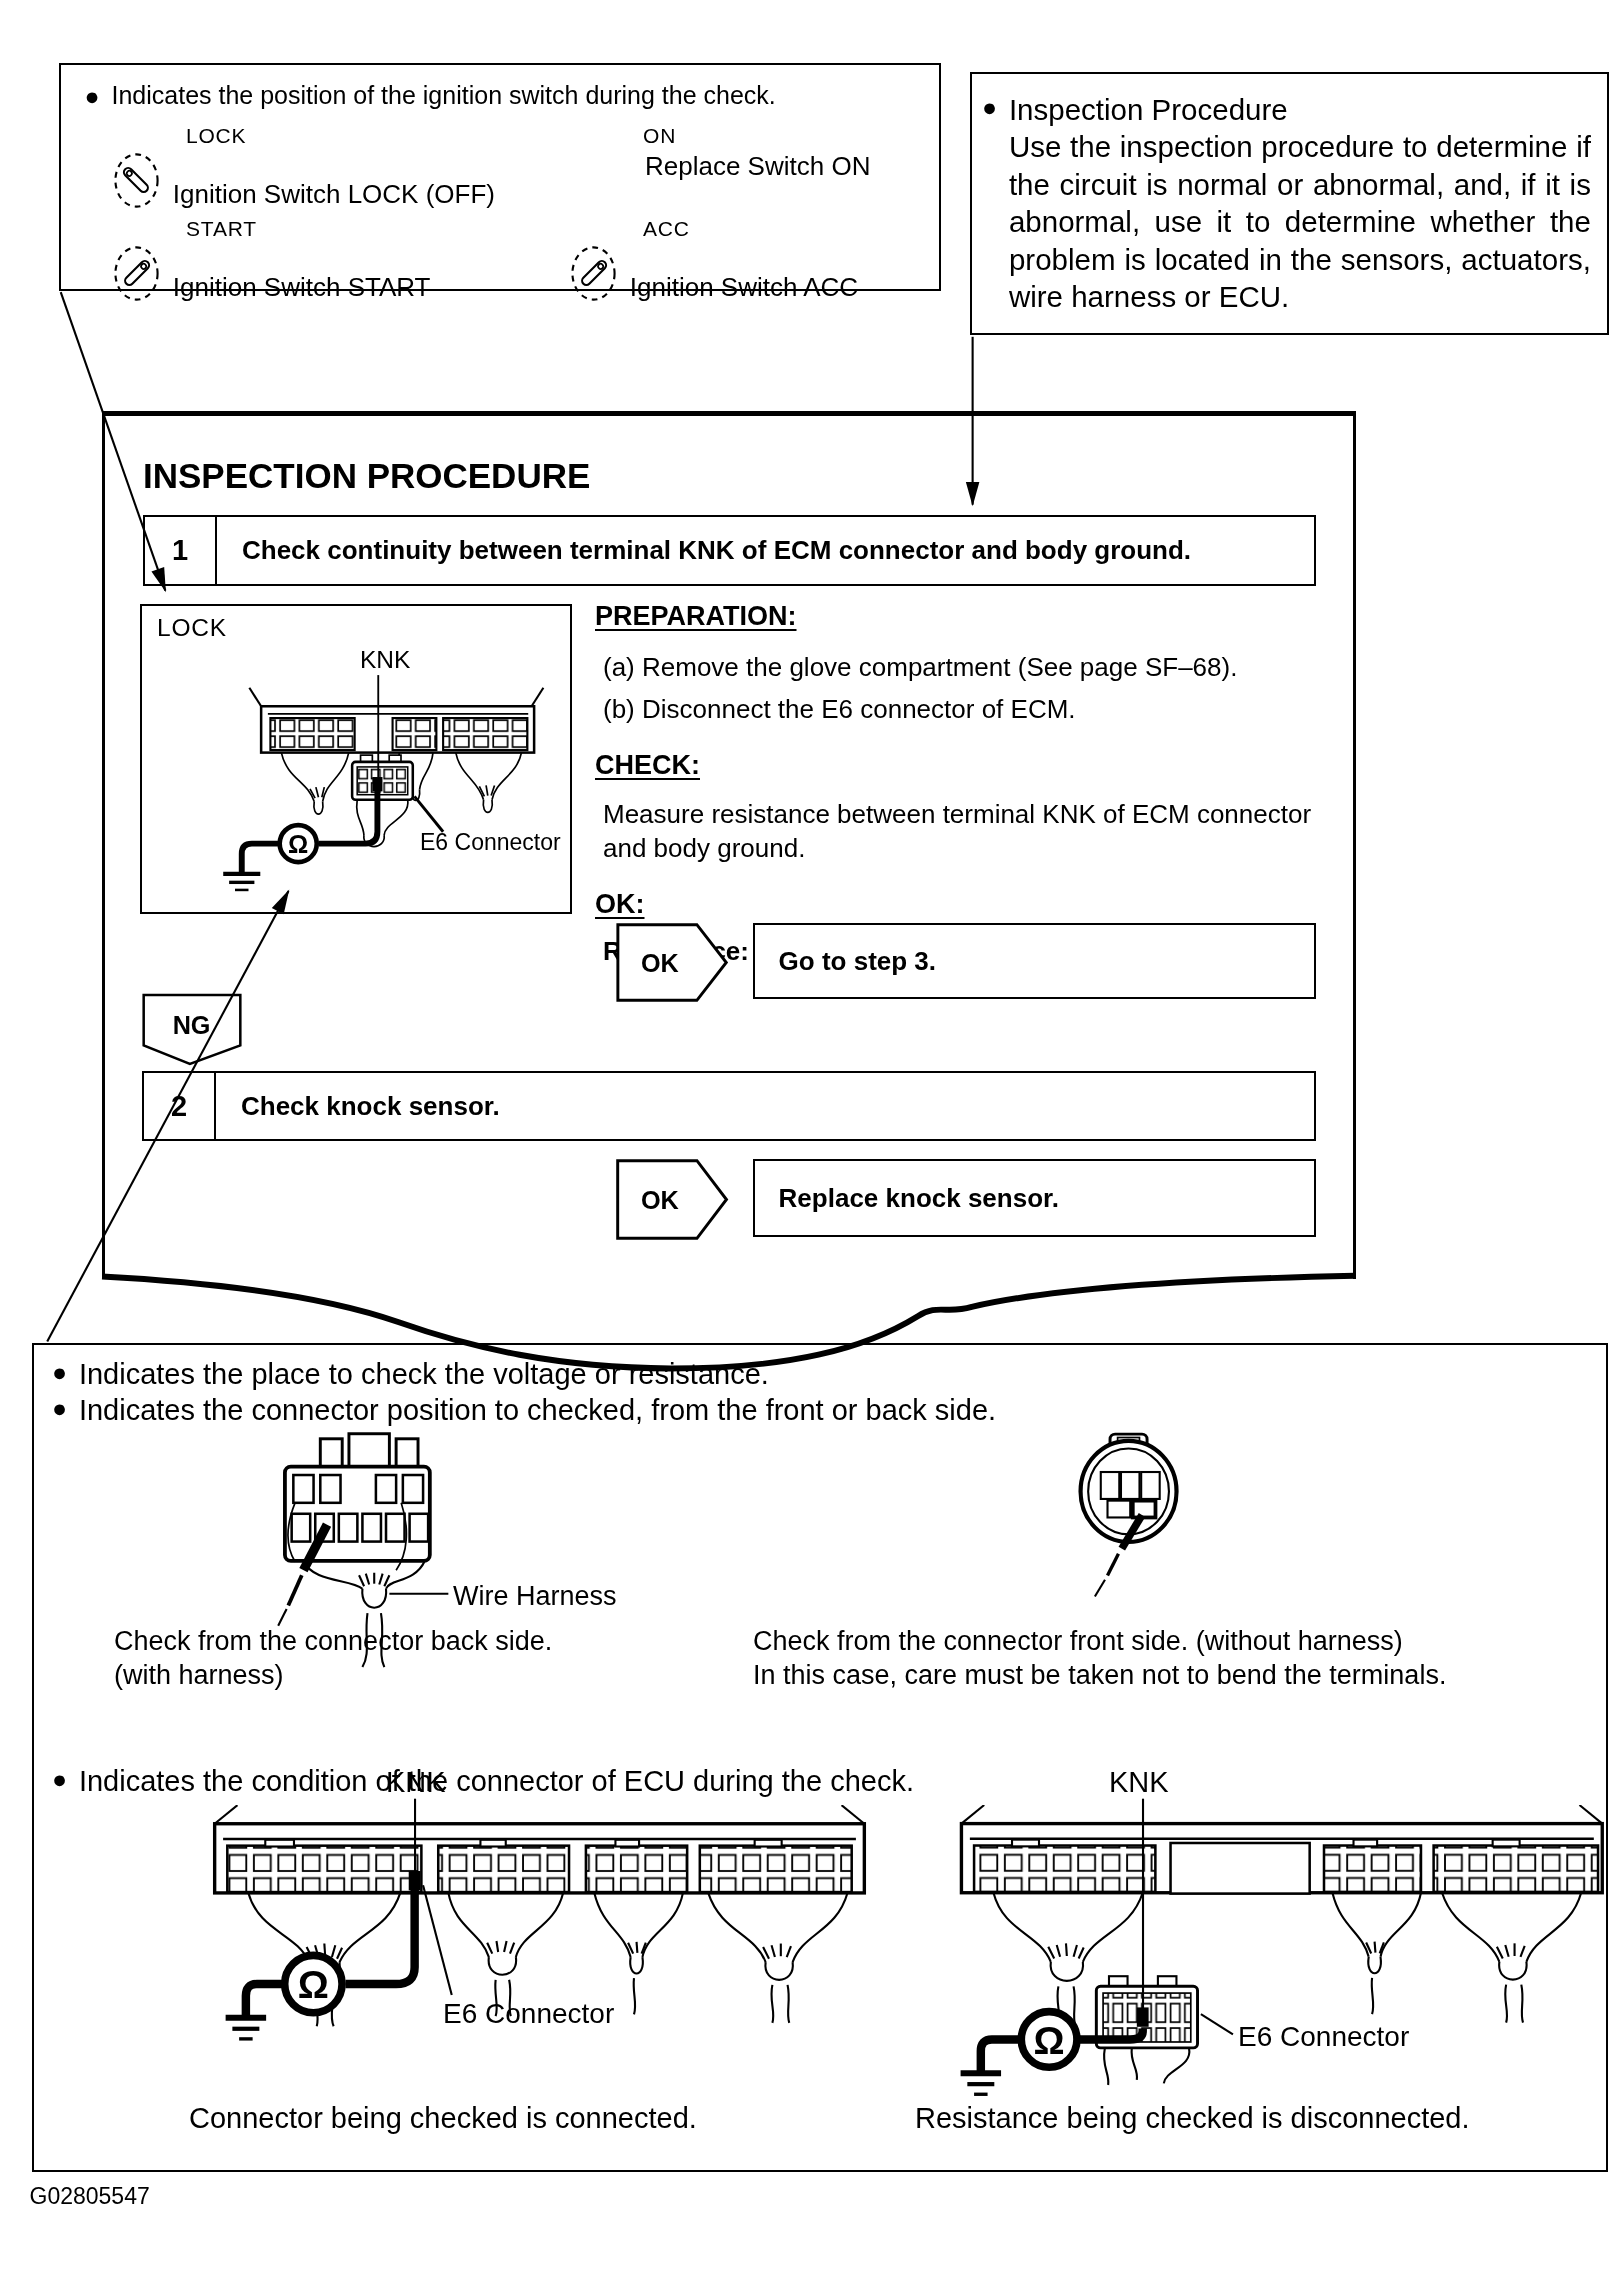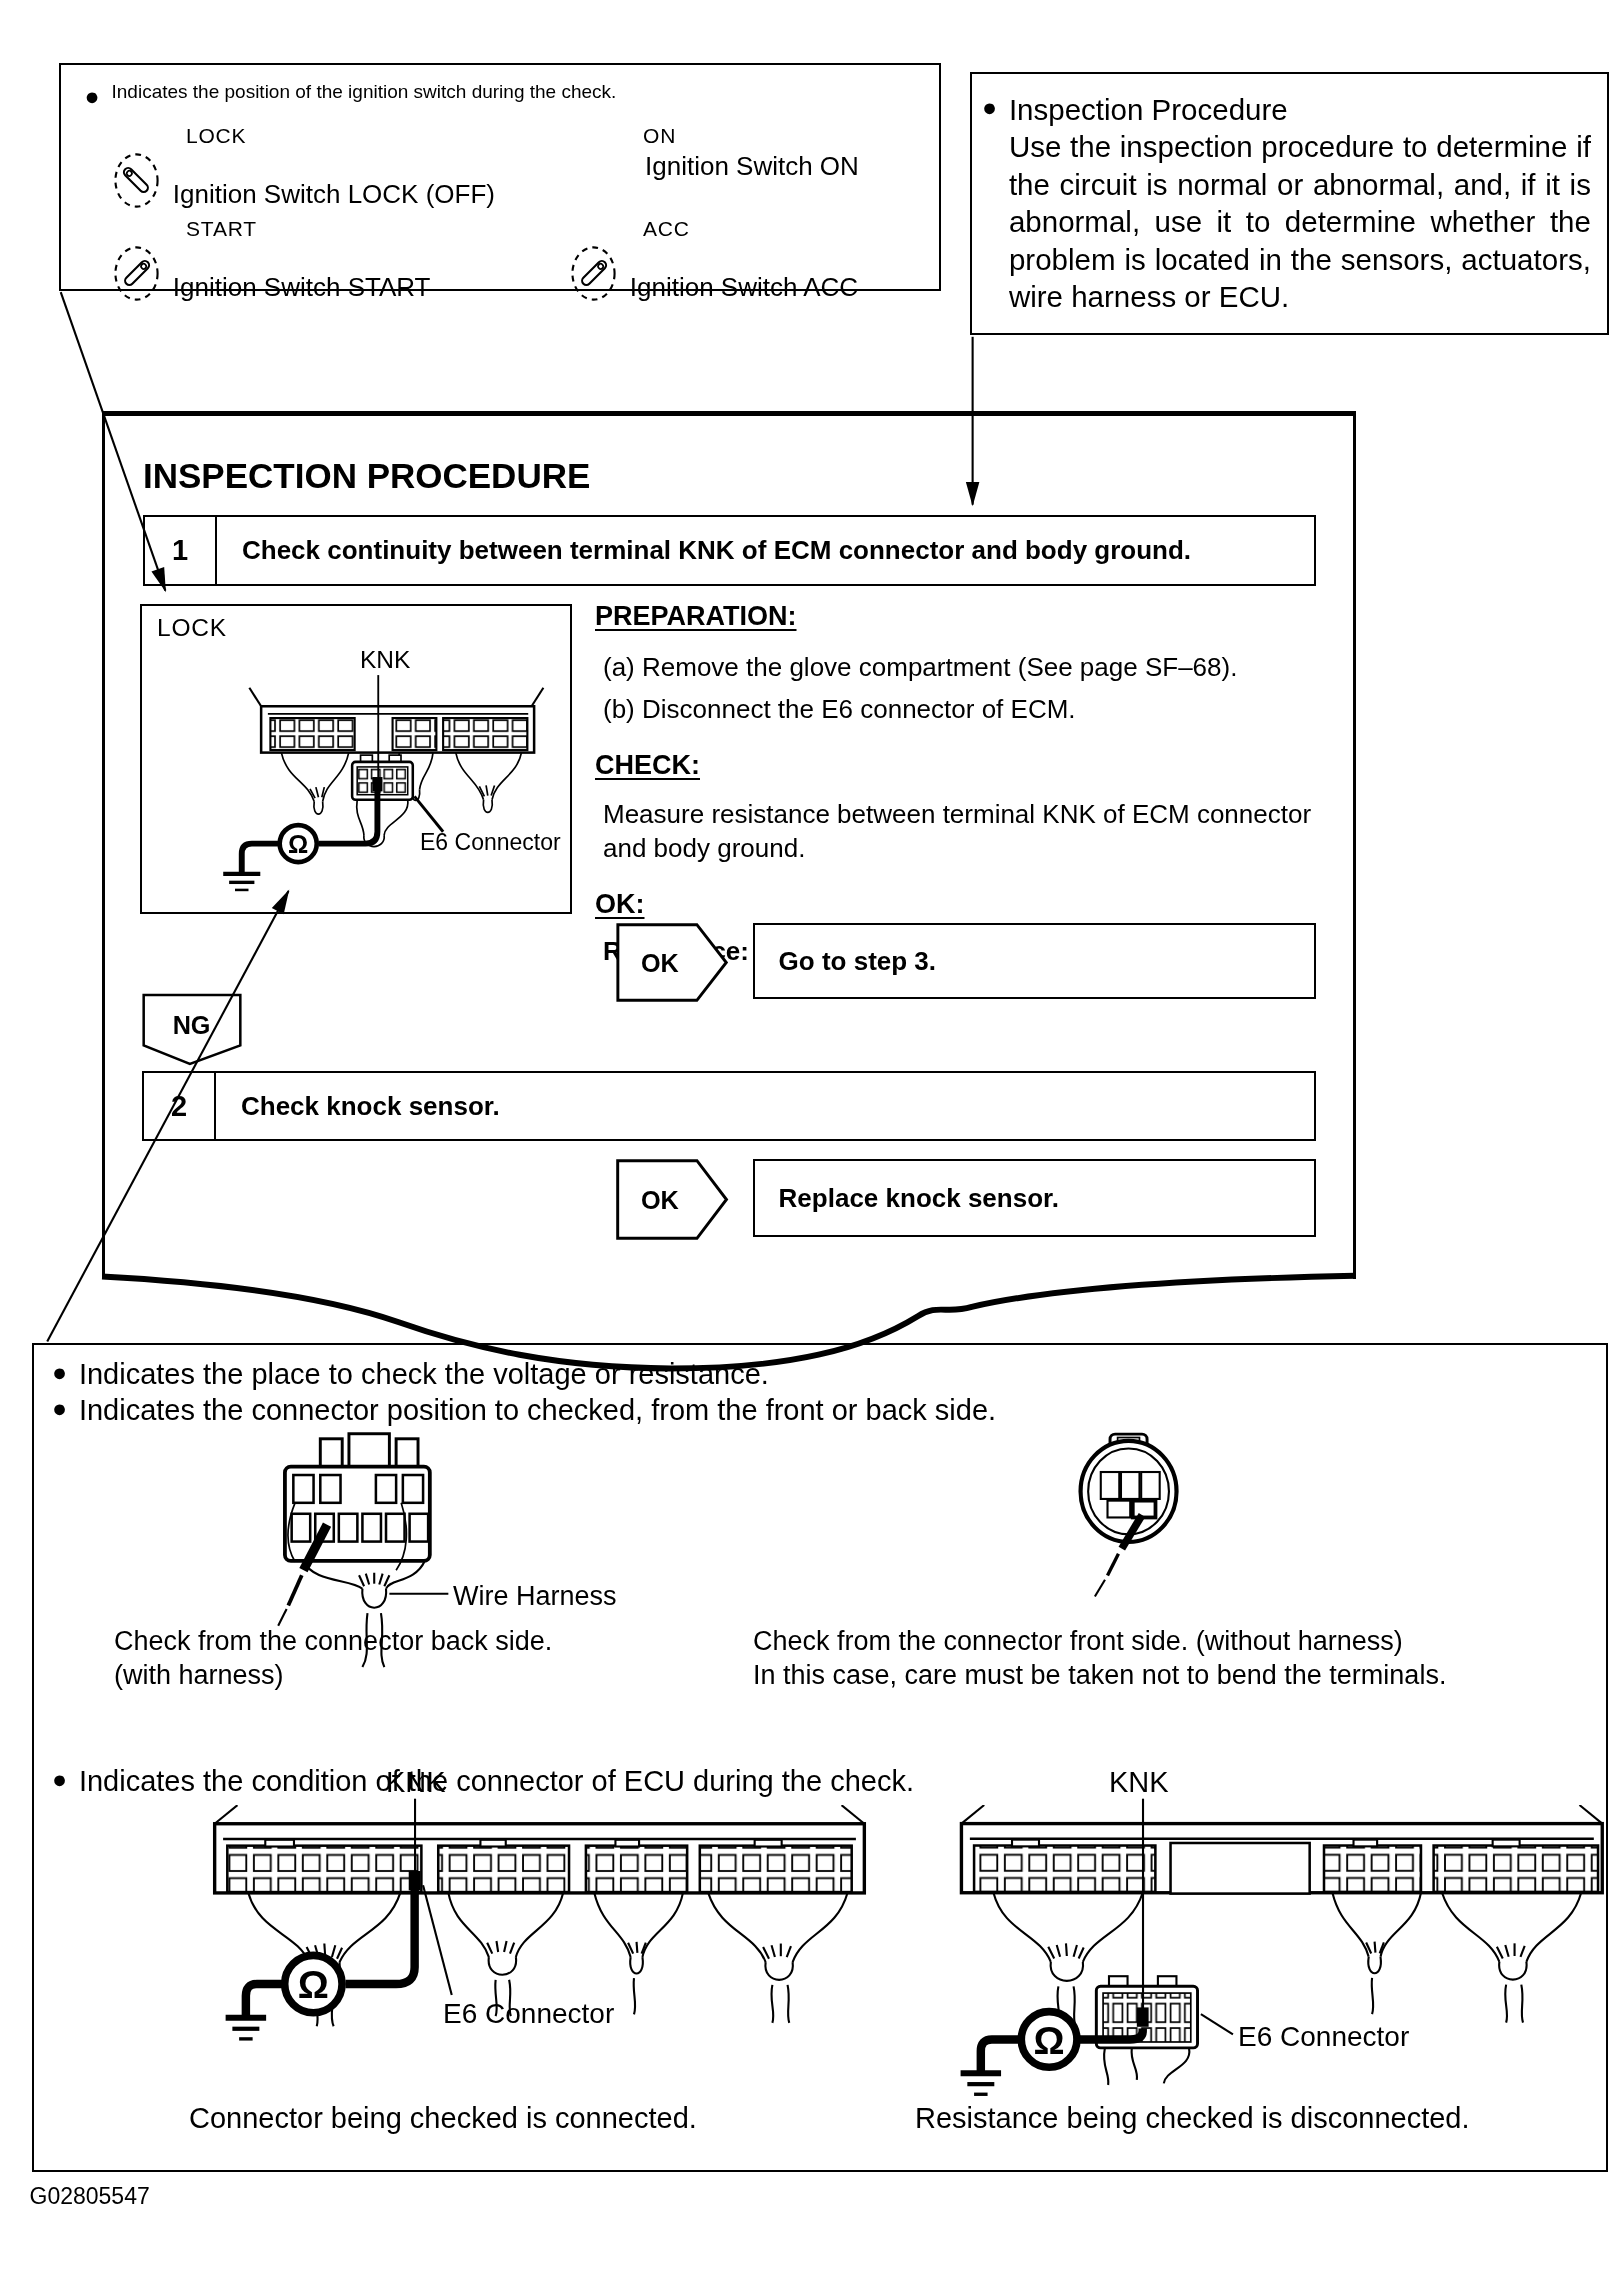--- a/index.html
+++ b/index.html
@@ -2,21 +2,21 @@
 <html style="font-size:13.5px"><head>
 <meta charset="utf-8">
 <style>
   html,body{margin:0;padding:0;background:#e8e8e8;}
   .page{position:relative;width:1623px;height:2273px;background:#ffffff;
         font-family:"Liberation Sans","DejaVu Sans",sans-serif;color:#000;overflow:hidden;}
   .abs{position:absolute;}
   .box{position:absolute;border:2.5px solid #000;background:#fff;box-sizing:border-box;}
   .bullet-row{display:flex;align-items:flex-start;}
   .dot{font-size:25px;line-height:1.3;margin-right:11.8px;}
-  .tl-bullet{font-size:19px;line-height:1.25;}
+  .tl-bullet{font-size:25px;line-height:1.25;}
   .keygrid{position:absolute;left:51px;top:59px;right:17px;display:grid;grid-template-columns:472px 1fr;grid-template-rows:93px 93px;}
   .keylabel{font-size:21px;letter-spacing:0.8px;margin-left:74px;}
   .keyrow{display:flex;align-items:flex-end;margin-top:3px;}
   .keyicon{width:49px;height:59px;flex:0 0 49px;margin-right:11.8px;}
   .keytext{font-size:26px;}
   .noicon{margin-left:61px;}
   .tr-body{font-size:29.5px;line-height:1.27;text-align:justify;}
   .main-title{font-size:35px;font-weight:bold;letter-spacing:0px;}
   .steprow{position:absolute;border:2.5px solid #000;display:flex;box-sizing:border-box;background:#fff;}
   .stepnum{width:72px;border-right:2.5px solid #000;display:flex;align-items:center;justify-content:center;
@@ -66,21 +66,21 @@
               <circle cx="29" cy="23" r="3" fill="none" stroke="#000" stroke-width="2"></circle>
             </g>
           </svg>
           <span class="keytext">Ignition Switch LOCK (OFF)</span>
         </div>
       </div>
 
       <div>
         <div class="keylabel" style="margin-left:59px;">ON</div>
         <div class="keyrow">
-            <span class="keytext noicon">Ignition Switch ON</span>
+            <span class="keytext noicon">Replace Switch ON</span>
           </div>
       </div>
 
       <div>
         <div class="keylabel">START</div>
         <div class="keyrow">
           <svg class="keyicon" viewBox="0 0 58 70">
             <ellipse cx="29" cy="35" rx="25" ry="31" fill="none" stroke="#000" stroke-width="2.5" stroke-dasharray="7 6"></ellipse>
             <g transform="rotate(45 29 35)">
               <rect x="24" y="16" width="10" height="36" rx="5" fill="none" stroke="#000" stroke-width="2.5"></rect>

